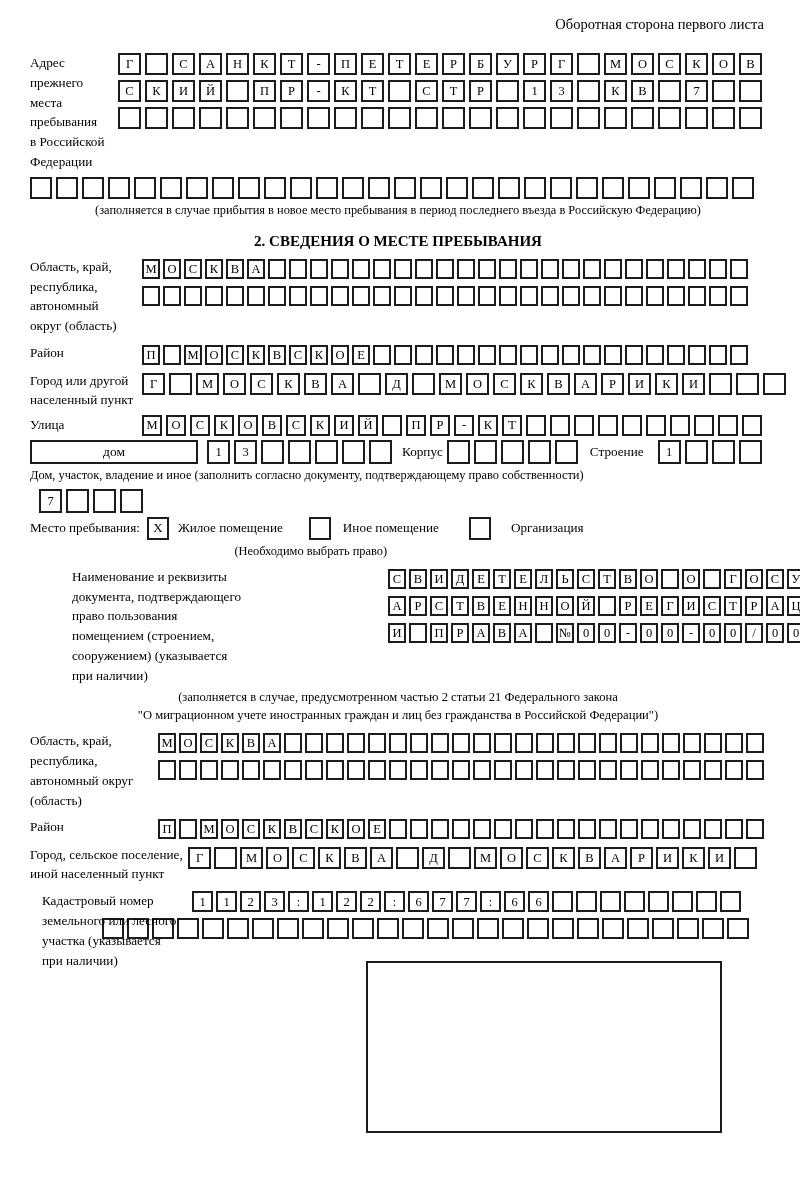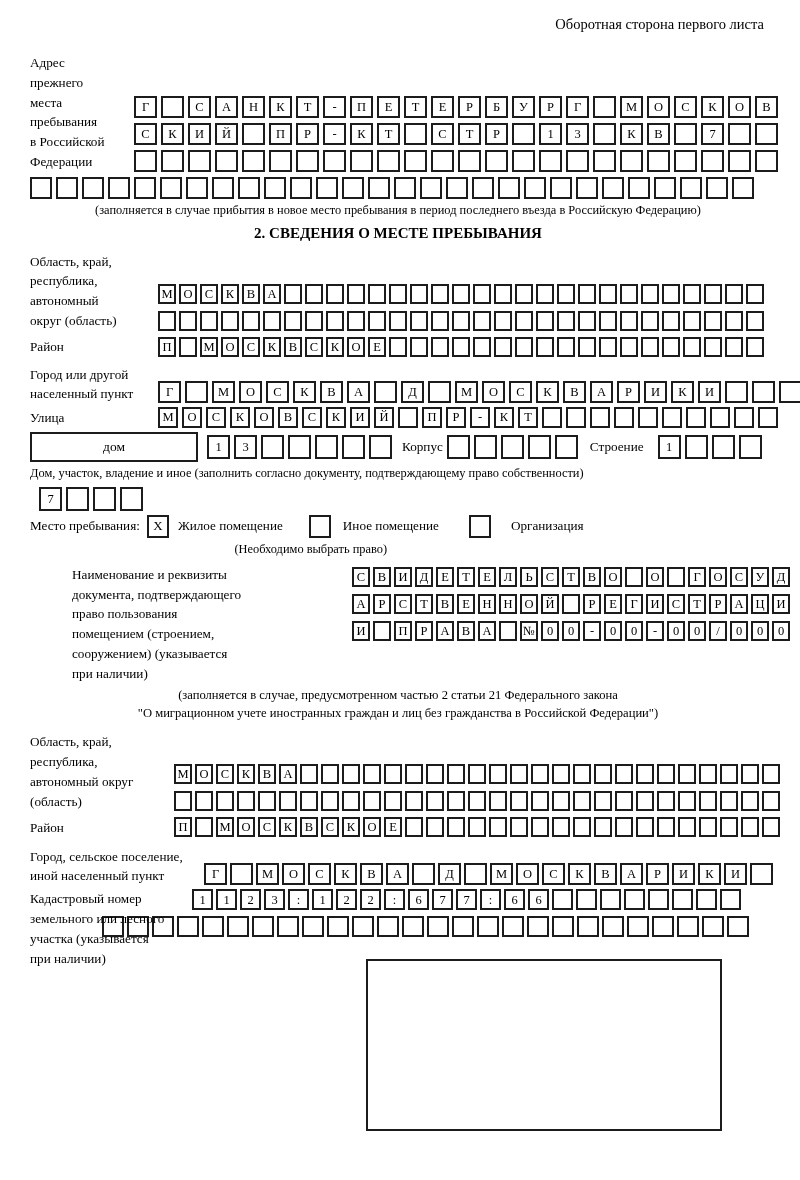--- a/index.html
+++ b/index.html
@@ -3,50 +3,50 @@
 <meta charset="utf-8">
 <style>
   *{box-sizing:border-box;margin:0;padding:0}
   html,body{background:#ffffff}
   body{width:800px;height:1180px;overflow:hidden;color:#000;
        font-family:"Liberation Serif","DejaVu Serif",serif;}
   .page{padding:12px 34px 0 30px;}
   .hdr{text-align:right;font-size:14.5px;margin:4px 2px 20px 0;}
   .lbl{font-size:13.2px;line-height:1.5;white-space:pre-line;flex:none;}
   .w88{width:88px}.w112{width:112px}.w128{width:128px}.w155{width:158px}
-  .frow{display:flex;align-items:flex-end;gap:16px;}
+  .frow{display:flex;align-items:flex-start;}
   .rows{display:flex;flex-direction:column;gap:5px;}
   .cells{display:flex;flex:none;}
   .cb{flex:none;border:2px solid #1c1c1c;display:flex;align-items:center;justify-content:center;
       font-size:12.5px;line-height:1;background:#fff;}
   .c24{gap:4px}.c24 .cb{width:23px;height:22px}
   .c28{gap:4px;margin-top:5px}.c28 .cb{width:22px;height:22px}
   .c29{gap:3px;margin-top:2px}.c29 .cb{width:18px;height:20px}
   .c26s{gap:4px}.c26s .cb{width:20px;height:21px}
   .c21{gap:3px}.c21 .cb{width:18px;height:20px}
   .c22b{gap:3px}.c22b .cb{width:23px;height:22px}
   .c23k{gap:3px}.c23k .cb{width:21px;height:21px}
   .c26k{gap:3px}.c26k .cb{width:22px;height:21px}
   .cbig{gap:4px}.cbig .cb{width:23px;height:24px}
   .note{font-size:12.4px;margin:4px 0 6px 0;}
   .center{text-align:center}
-  .sec-title{font-size:15px;font-weight:bold;text-align:center;margin:7px 0 7px 0;}
+  .sec-title{font-size:15px;font-weight:bold;text-align:center;margin:15px 0 7px 0;}
   .inline-row{display:flex;align-items:center;margin-top:4px;}
-  .wide-box{border:2px solid #1c1c1c;height:30px;display:flex;align-items:center;justify-content:center;
+  .wide-box{border:2px solid #1c1c1c;height:24px;display:flex;align-items:center;justify-content:center;
             font-size:13.5px;flex:none;}
   .dom-box{width:168px}.kv-box{width:196px}
   .inl-lbl{font-size:13.2px;flex:none;}
   .chk{flex:none;border:2px solid #1c1c1c;width:22px;height:23px;display:flex;align-items:center;
        justify-content:center;font-size:13px;}
-  .doc-group{display:flex;margin:8px 0 2px 42px;}
+  .doc-group{display:flex;margin:8px 0 2px 42px;gap:36px;}
   .doc-group .rows{gap:7px}
   .mb4{margin-bottom:4px}.mb6{margin-bottom:6px}
   .law-note{font-size:12.6px;text-align:center;line-height:1.5;}
   .cad-group{position:relative;margin-top:4px;min-height:58px;}
-  .cad-lbl{position:absolute;left:0;top:0;width:170px;}
+  .cad-lbl{position:absolute;left:12px;top:0;width:170px;}
   .cad-r1{margin-left:162px}
   .cad-r2{margin-left:72px;margin-top:6px}
   .stamp-box{margin:12px 0 0 336px;width:356px;height:172px;border:2px solid #1c1c1c;}
   .city-row .lbl{line-height:1.45}
 </style>
 </head>
 <body>
 
 <div class="page">
 

